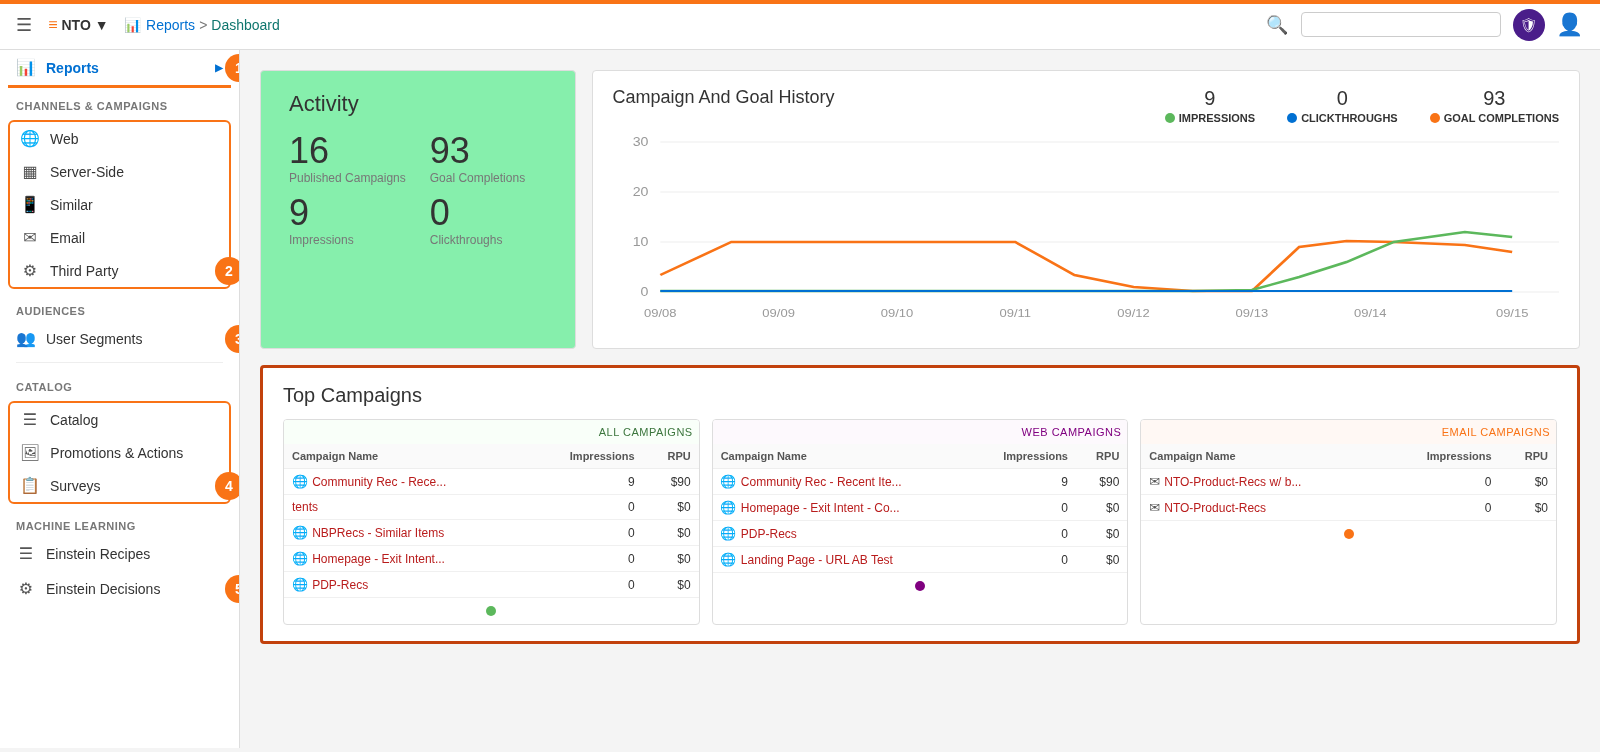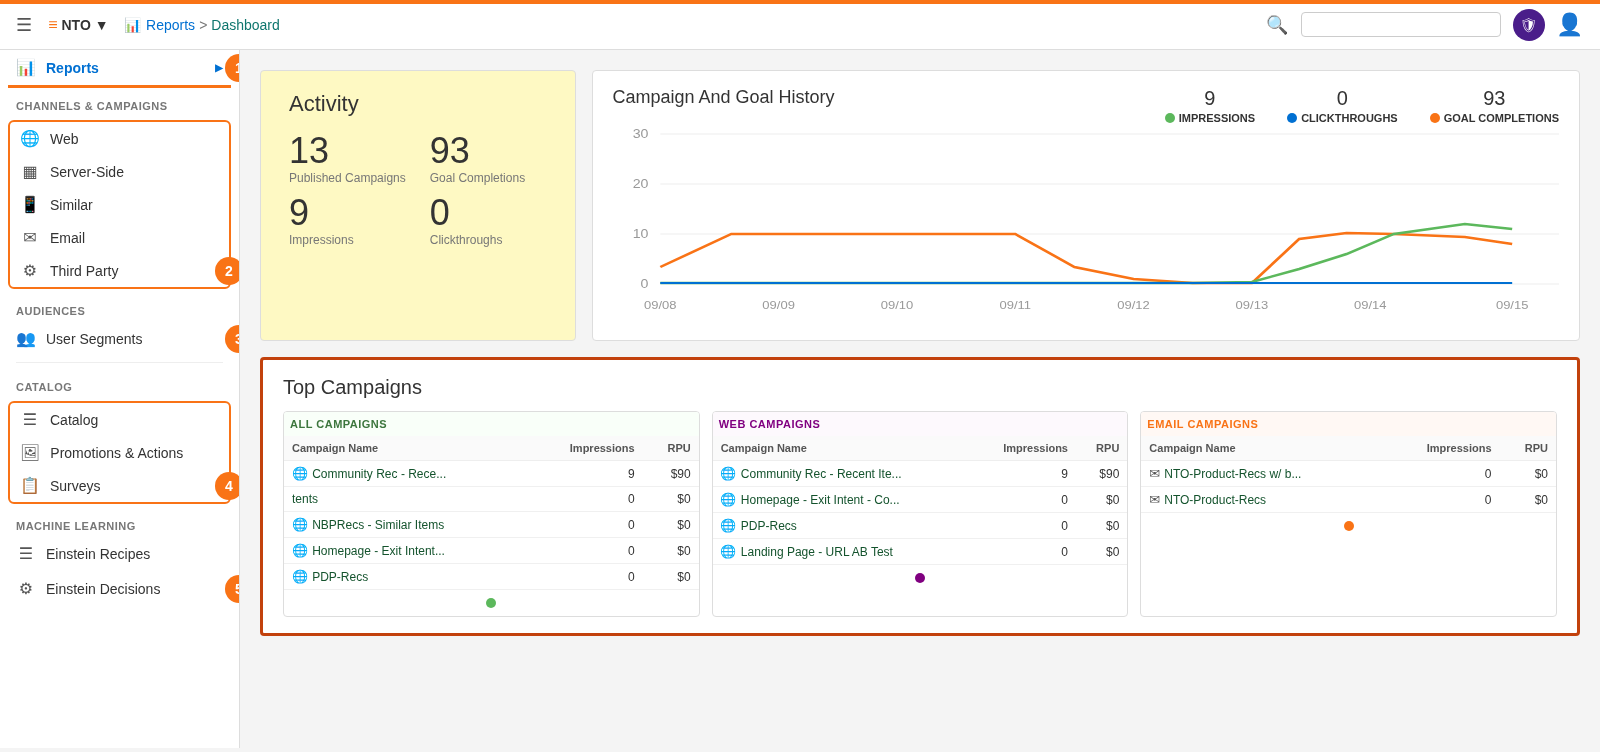--- a/index.html
+++ b/index.html
@@ -95,70 +95,70 @@
       z-index: 5;
     }
 
     
     .main-content { flex: 1; overflow-y: auto; padding: 20px; background: #f4f4f4; }
 
     
     .top-row { display: flex; gap: 16px; margin-bottom: 16px; }
 
     .activity-card {
-      background: #fef9c3; border-radius: 4px; border: 1px solid #ddd;
+      background: #86efac; border-radius: 4px; border: 1px solid #ddd;
       padding: 20px 28px;
       min-width: 220px;
     }
     .activity-title { font-size: 22px; font-weight: 300; color: #333; margin-bottom: 16px; }
     .activity-metrics { display: grid; grid-template-columns: 1fr 1fr; gap: 10px 24px; }
     .metric-value { font-size: 36px; font-weight: 300; color: #333; line-height: 1; }
     .metric-label { font-size: 12px; color: #777; margin-top: 2px; }
 
     .chart-card {
       flex: 1; background: #fff; border-radius: 4px; border: 1px solid #ddd;
       padding: 16px 20px;
       position: relative;
     }
-    .chart-header { display: flex; align-items: flex-start; justify-content: space-between; }
+    .chart-header { display: flex; align-items: flex-start; justify-content: space-between; margin-bottom: 8px; }
     .chart-title { font-size: 18px; font-weight: 300; }
     .chart-stats { display: flex; gap: 32px; }
     .chart-stat { text-align: center; }
     .chart-stat-value { font-size: 20px; font-weight: 300; }
     .chart-stat-legend { display: flex; align-items: center; gap: 4px; font-size: 11px; font-weight: 600; margin-top: 2px; }
     .legend-dot { width: 10px; height: 10px; border-radius: 50%; }
 
     .chart-area { position: relative; height: 200px; }
     .chart-svg { width: 100%; height: 100%; }
 
     
     .campaigns-card {
       background: #fff; border-radius: 4px; border: 3px solid #c2410c;
       padding: 16px 20px;
     }
     .campaigns-title { font-size: 20px; font-weight: 300; margin-bottom: 12px; }
     .campaigns-tables { display: flex; gap: 12px; }
     .camp-table { flex: 1; border: 1px solid #ddd; border-radius: 4px; overflow: hidden; }
     .camp-table-header {
-      text-align: left; padding: 6px;
-      font-size: 11px; font-weight: 700; letter-spacing: 0.5px;
+      text-align: right; padding: 6px;
+      font-size: 11px; font-weight: 400; letter-spacing: 0.5px;
     }
     .camp-table-header.all { color: #3c763d; background: #f9fff9; }
     .camp-table-header.web { color: #800080; background: #fdf9fd; }
     .camp-table-header.email { color: #f97316; background: #fff8f4; }
 
     .camp-table table { width: 100%; border-collapse: collapse; }
     .camp-table th {
       text-align: left; padding: 6px 8px;
       font-size: 11px; color: #555; font-weight: 600;
       border-bottom: 1px solid #eee; background: #fafafa;
     }
     .camp-table th.right, .camp-table td.right { text-align: right; }
     .camp-table td { padding: 5px 8px; font-size: 12px; border-bottom: 1px solid #f0f0f0; }
-    .camp-table td a { color: #14532d; text-decoration: none; }
+    .camp-table td a { color: #b91c1c; text-decoration: none; }
     .camp-table .row-icon { color: #555; font-size: 13px; margin-right: 4px; }
 
     .camp-table-footer {
       padding: 8px; display: flex; justify-content: center;
     }
     .footer-dot { width: 10px; height: 10px; border-radius: 50%; }
 
     
     .reports-highlight {
       height: 3px; background: #f97316; margin: 0 8px;
@@ -272,21 +272,21 @@
   </div>
 
   <div class="main-content">
 
     <div class="top-row">
 
       <div class="activity-card">
         <div class="activity-title">Activity</div>
         <div class="activity-metrics">
           <div>
-            <div class="metric-value">13</div>
+            <div class="metric-value">16</div>
             <div class="metric-label">Published Campaigns</div>
           </div>
           <div>
             <div class="metric-value">93</div>
             <div class="metric-label">Goal Completions</div>
           </div>
           <div>
             <div class="metric-value">9</div>
             <div class="metric-label">Impressions</div>
           </div>

